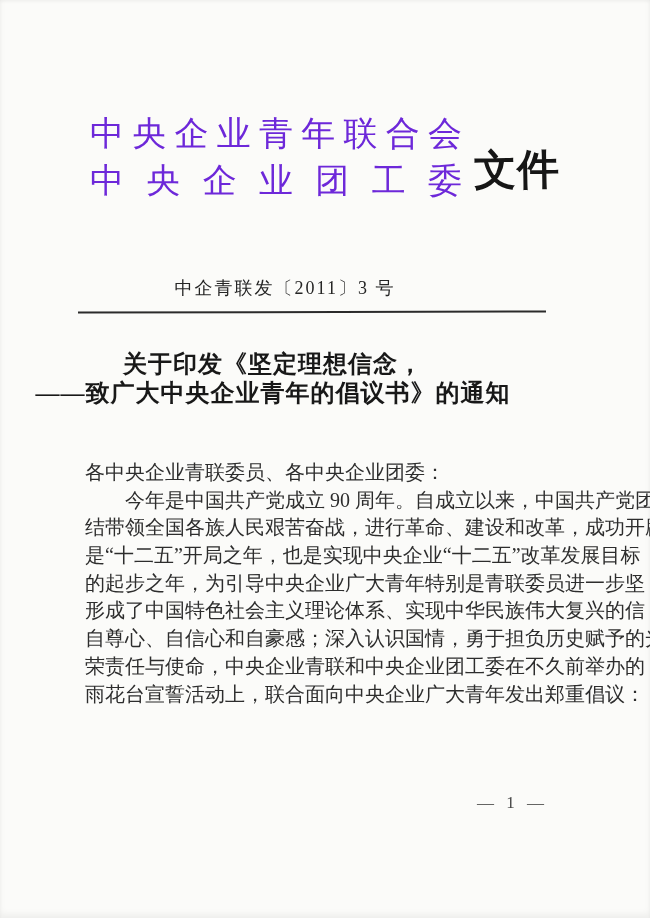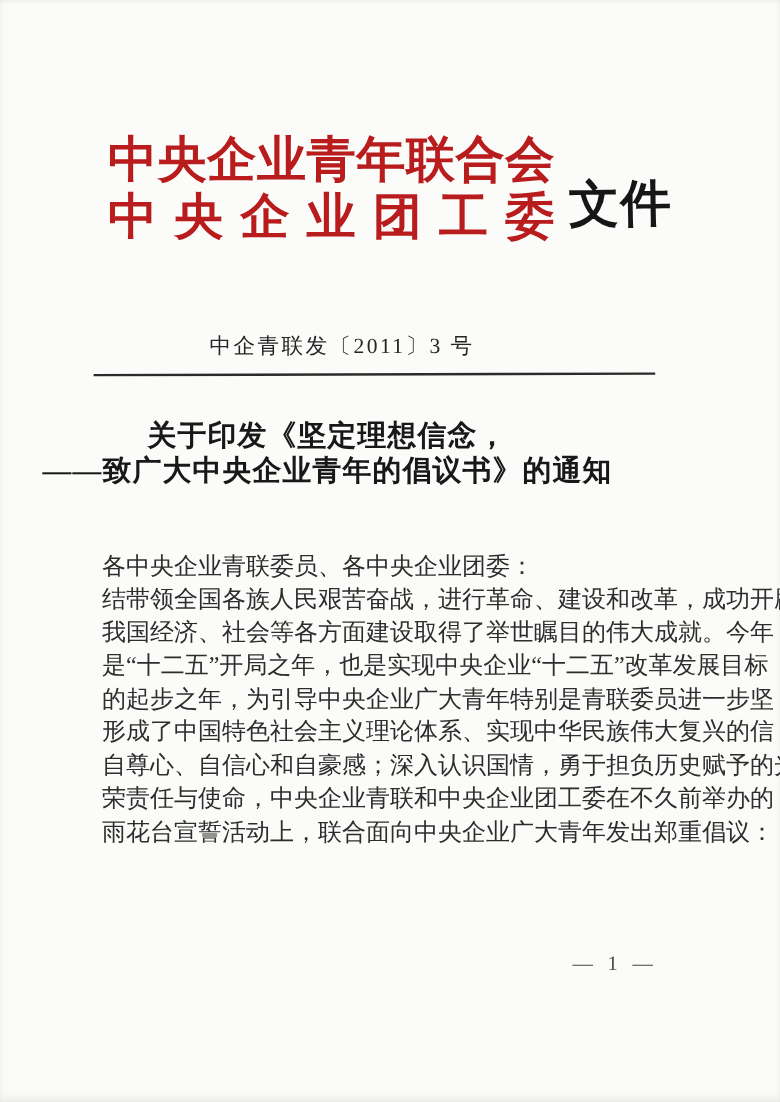--- a/index.html
+++ b/index.html
@@ -20,24 +20,24 @@
   }
 
   
   .letterhead {
     position: absolute;
     left: 90px;
     top: 110px;
     width: 372px;
   }
   .org-line {
-    font-size: 41px;
-    font-weight: 700;
+    font-size: 34px;
+    font-weight: 400;
     line-height: 47px;
-    color: #b91c1c;
+    color: #6d28d9;
     text-align: justify;
     text-align-last: justify;
     -moz-text-align-last: justify;
     white-space: nowrap;
   }
   .doc-type {
     position: absolute;
     left: 474px;
     top: 142px;
     font-size: 42px;
@@ -138,22 +138,22 @@
 
   <div class="divider"></div>
 
   <div class="doc-title">
     <div>关于印发《坚定理想信念，</div>
     <div>——致广大中央企业青年的倡议书》的通知</div>
   </div>
 
   <div class="body-block">
     <div class="body-line plain">各中央企业青联委员、各中央企业团委：</div>
+    <div class="body-line indent">今年是中国共产党成立 90 周年。自成立以来，中国共产党团</div>
     <div class="body-line">结带领全国各族人民艰苦奋战，进行革命、建设和改革，成功开辟</div>
-    <div class="body-line">我国经济、社会等各方面建设取得了举世瞩目的伟大成就。今年</div>
     <div class="body-line">是“十二五”开局之年，也是实现中央企业“十二五”改革发展目标</div>
     <div class="body-line">的起步之年，为引导中央企业广大青年特别是青联委员进一步坚</div>
     <div class="body-line">形成了中国特色社会主义理论体系、实现中华民族伟大复兴的信</div>
     <div class="body-line">自尊心、自信心和自豪感；深入认识国情，勇于担负历史赋予的光</div>
     <div class="body-line">荣责任与使命，中央企业青联和中央企业团工委在不久前举办的</div>
     <div class="body-line">雨花台宣誓活动上，联合面向中央企业广大青年发出郑重倡议：</div>
   </div>
 
   <div class="page-number">— 1 —</div>
 

